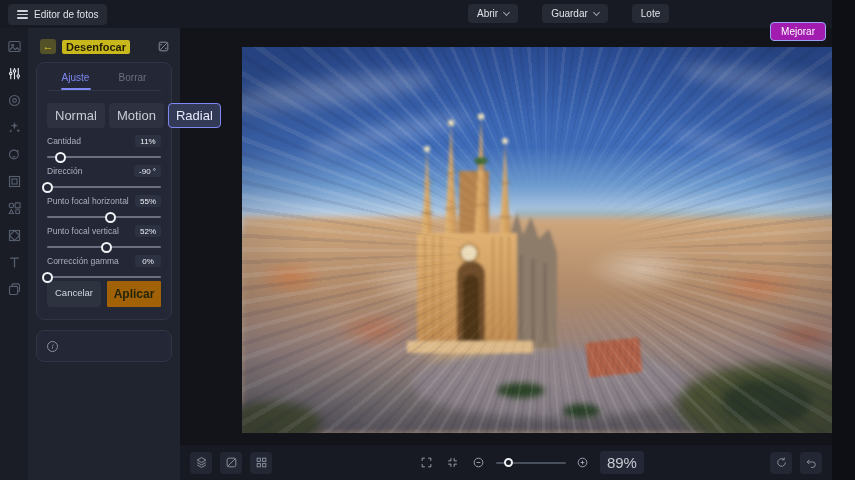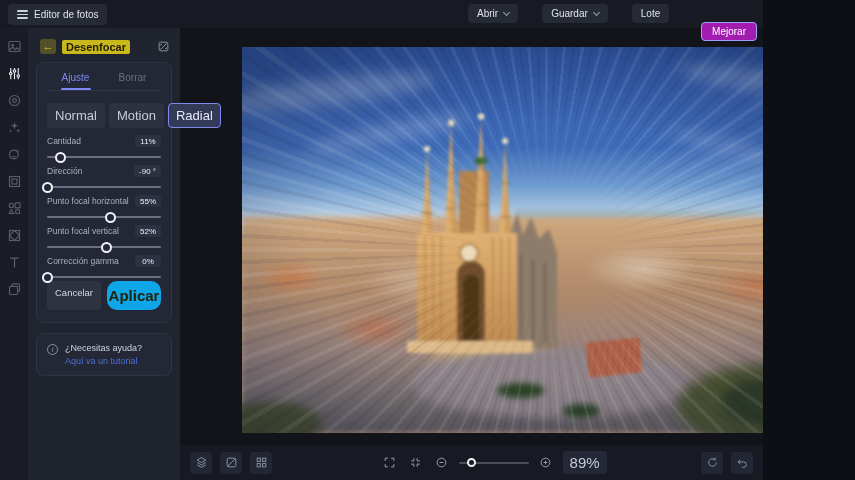--- a/index.html
+++ b/index.html
@@ -1,18 +1,18 @@
 <!DOCTYPE html>
 <html><head>
 <meta charset="utf-8">
 <style>
   * { margin:0; padding:0; box-sizing:border-box; }
   html,body { background:#0d0f14; }
   body { font-family:"Liberation Sans", sans-serif; }
-  #root { position:relative; width:763px; height:480px; background:#13151c; overflow:hidden; color:#dfe2e8; }
+  #root { position:relative; width:832px; height:480px; background:#13151c; overflow:hidden; color:#dfe2e8; }
 
   
   .topbar { position:absolute; top:0; left:0; right:0; height:28px; background:#171a22; display:flex; align-items:center; padding:0 8px; z-index:30; }
   .chip { display:inline-flex; align-items:center; gap:6px; background:#262a34; border-radius:4px; padding:4px 9px; font-size:10px; color:#dfe2e8; cursor:pointer; }
   .app-chip { position:absolute; left:8px; top:4px; }
   .menu-group { position:absolute; left:468px; top:4px; display:flex; gap:24px; }
   .enhance-btn { position:absolute; right:6px; top:22px; background:#a21caf; border:1px solid #9ba2f6; color:#fff; border-radius:4px; padding:3px 10px; font-size:10px; cursor:pointer; }
   .hamburger { display:inline-block; width:11px; }
   .hamburger span { display:block; height:1.5px; background:#cfd3da; margin:2px 0; border-radius:1px; }
   .caret { width:5px; height:5px; border-right:1.3px solid #9aa0ae; border-bottom:1.3px solid #9aa0ae; transform:rotate(45deg); margin-top:-3px; }
@@ -39,21 +39,21 @@
   .mode-btn { padding:4px 7px; font-size:13px; background:#2d3140; border:1px solid transparent; border-radius:4px; color:#c8ccd6; cursor:pointer; }
   .mode-btn.selected { background:#333a56; border-color:#7e87f2; color:#e8eafc; }
   .slider-row { margin-top:7px; }
   .slider-top { display:flex; align-items:center; justify-content:space-between; }
   .slider-label { font-size:8.5px; color:#aab0bc; }
   .slider-value { font-size:8px; background:#2d3242; border-radius:3px; padding:1.5px 5px; min-width:26px; text-align:center; color:#eef0f6; }
   .track { position:relative; margin-top:9px; height:2px; background:#6a7080; border-radius:1px; cursor:pointer; }
   .handle { position:absolute; top:-4.5px; width:11px; height:11px; border-radius:50%; background:#242836; border:2.5px solid #f0f2f6; cursor:grab; }
   .action-row { display:flex; gap:6px; margin-top:3px; }
   .btn-cancel { flex:1; background:#2e3340; color:#d4d8e0; border-radius:4px; padding:6px 0; text-align:center; font-size:9.5px; cursor:pointer; }
-  .btn-apply { flex:1; background:#0ea5e9; color:#23250a; font-weight:bold; border-radius:10px; padding:6px 0; text-align:center; font-size:15px; cursor:pointer; }
+  .btn-apply { flex:1; background:#a16207; color:#23250a; font-weight:bold; border-radius:1px; padding:6px 0; text-align:center; font-size:12px; cursor:pointer; }
   .help-card { margin:10px 8px; background:#242836; border:1px solid #2f3545; border-radius:8px; padding:9px 10px; display:flex; gap:7px; }
   .info-icon { width:11px; height:11px; border:1px solid #8a90a0; border-radius:50%; color:#8a90a0; font-size:7.5px; display:flex; align-items:center; justify-content:center; flex:none; margin-top:1px; font-style:italic; }
   .help-q { font-size:9px; color:#cfd3da; }
   .help-link { font-size:9px; color:#4e6fd6; margin-top:3px; cursor:pointer; }
 
   
   .main { position:absolute; top:28px; left:180px; right:0; bottom:0; }
   .canvas { position:absolute; inset:0 0 35px 0; background:#121419; }
   .photo { position:absolute; left:62px; top:19px; width:606px; height:386px; overflow:hidden; background:#4f7cc0; }
 
@@ -273,24 +273,20 @@
       </div>
 
       <div class="action-row">
         <div class="btn-cancel">Cancelar</div>
         <div class="btn-apply">Aplicar</div>
       </div>
     </div>
 
     <div class="help-card">
       <div class="info-icon">i</div>
-      <div>
-        <div class="help-q">¿Necesitas ayuda?</div>
-        <div class="help-link">Aquí va un tutorial</div>
-      </div>
     </div>
   </div>
 
   <div class="main">
     <div class="canvas">
       <div class="photo">
         <div class="sky"></div>
         <div class="cloud" style="left:-4%; top:8%; width:36%; height:7%; transform:rotate(-7deg); opacity:.5;"></div>
         <div class="cloud" style="left:10%; top:20%; width:28%; height:5%; transform:rotate(-12deg); opacity:.4;"></div>
         <div class="cloud" style="right:-2%; top:6%; width:30%; height:6%; transform:rotate(8deg); opacity:.45;"></div>

